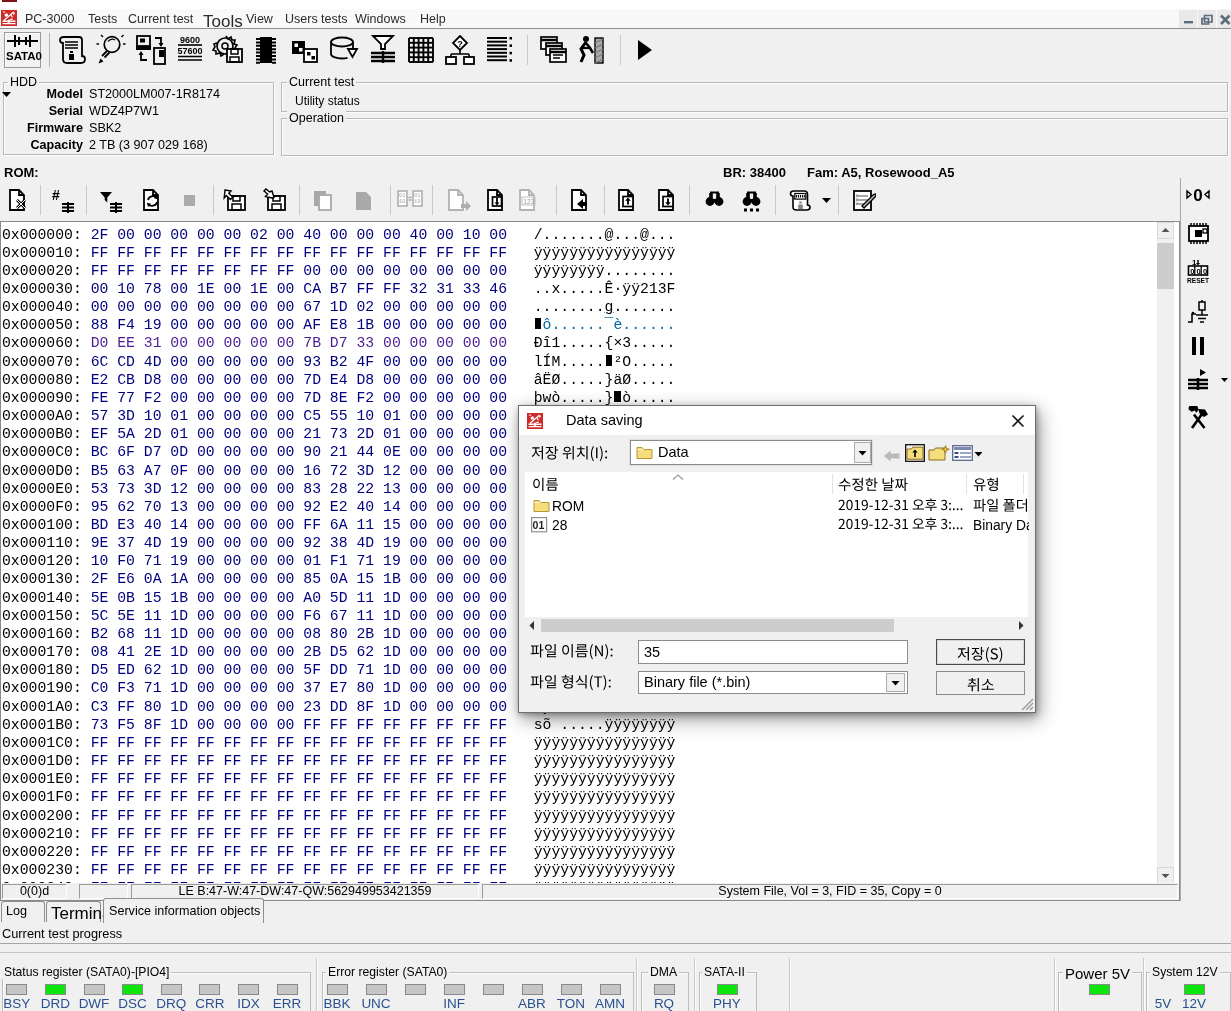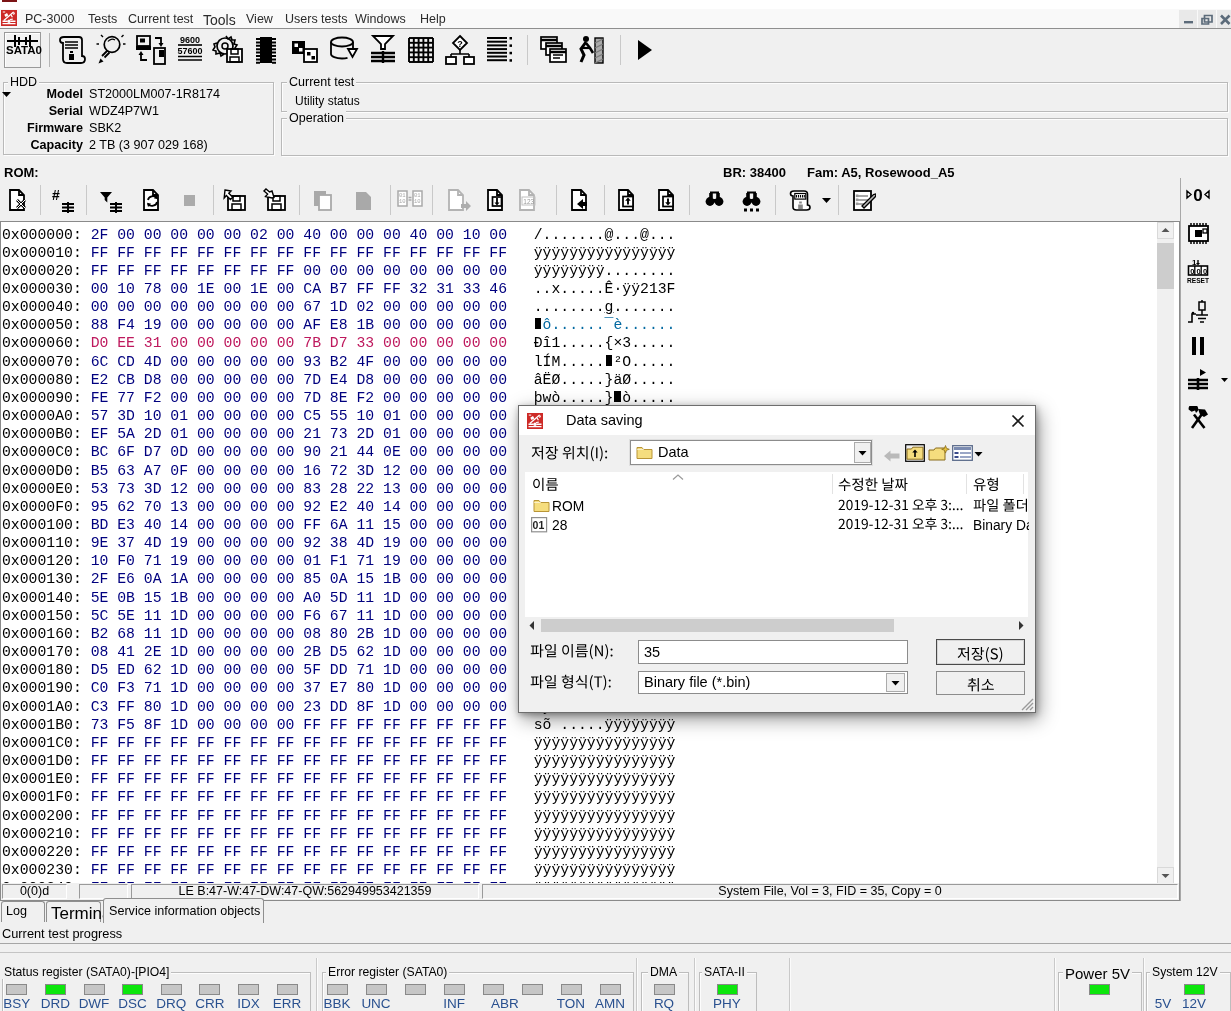--- a/index.html
+++ b/index.html
@@ -36,32 +36,32 @@
     <circle cx="8" cy="11.3" r="1.8" fill="#fff"></circle>
     <path d="M2.8 10.6L12.6 1.9" stroke="#fff" stroke-width="1.3"></path>
     <path d="M12.9 1.5l-1 3.4 2.1-1z" fill="#fff"></path>
     <path d="M3.2 4.7l2.8-1.6 1.4 2.4-2.8 1.6z" fill="#fff"></path>
     <path d="M10.2 5.1l1.2 2.2M9 9.5l2.8-.4" stroke="#fff" stroke-width="1.2"></path>
     <path d="M1.8 1.6h2.4v1h-2.4z" fill="#fff"></path>
   </svg>
 <div class="t" style="left:25px;top:11.5px;font-size:12.5px;color:#2b2b2b">PC-3000</div>
 <div class="t" style="left:88px;top:11.5px;font-size:12.5px;color:#2b2b2b">Tests</div>
 <div class="t" style="left:128px;top:11.5px;font-size:12.5px;color:#2b2b2b">Current test</div>
-<div class="t" style="left:203px;top:11.5px;font-size:14px;color:#2b2b2b">Tools</div>
+<div class="t" style="left:203px;top:11.5px;font-size:17px;color:#2b2b2b">Tools</div>
 <div class="t" style="left:246px;top:11.5px;font-size:12.5px;color:#2b2b2b">View</div>
 <div class="t" style="left:285px;top:11.5px;font-size:12.5px;color:#2b2b2b">Users tests</div>
 <div class="t" style="left:355px;top:11.5px;font-size:12.5px;color:#2b2b2b">Windows</div>
 <div class="t" style="left:420px;top:11.5px;font-size:12.5px;color:#2b2b2b">Help</div>
 <div class="ab" style="left:0;top:30px;width:1231px;height:41px;background:#f0f0f0"></div>
 <div class="ab" style="left:4px;top:31.5px;width:37px;height:36px;background:#f2f2f2;border:1px solid #9a9a9a;box-shadow:inset 1px 1px 0 #fff"></div>
 <svg class="ab" style="left:7px;top:34px" width="31" height="14" viewBox="0 0 31 14">
     <path d="M0 7h31" stroke="#000" stroke-width="2"></path>
     <path d="M8 1v12M12 3v8M19 3v8M23 1v12" stroke="#000" stroke-width="2"></path>
   </svg>
-<div class="t b" style="left:6px;top:44px;font-size:11.5px;letter-spacing:0;color:#000">SATA0</div>
+<div class="t b" style="left:6px;top:50px;font-size:11.5px;letter-spacing:0;color:#000">SATA0</div>
 <div class="sep" style="left:49px;top:33px;height:34px;background:#b5b5b5"></div>
 <svg class="ab" style="left:56.0px;top:34.0px" width="32" height="32" viewBox="0 0 32 32" shape-rendering="geometricPrecision">
     <path d="M8 3c-3 0-4 1-4 3 0 2 1 3 3 3v16c0 2 1 4 4 4h14c3 0 4-2 4-4 0-2-1-3-3-3V6c0-2-1-3-3-3z" fill="none" stroke="#000" stroke-width="1.8"></path>
     <path d="M9 8h13M9 11h13M9 14h13" stroke="#000" stroke-width="1.6"></path>
     <rect x="14" y="17" width="3" height="2" fill="#000"></rect>
     <rect x="13" y="20" width="5" height="6" fill="#000"></rect>
   </svg>
 <svg class="ab" style="left:94.0px;top:34.0px" width="32" height="32" viewBox="0 0 32 32" shape-rendering="geometricPrecision">
     <circle cx="18" cy="10.5" r="7.8" fill="none" stroke="#000" stroke-width="1.7"></circle>
     <path d="M13.5 16.5l-5.5 5.5M15.5 18.5l-5 5" stroke="#000" stroke-width="1.8"></path>
@@ -335,21 +335,21 @@
 <div class="sep" style="left:689px;top:185px;height:30px"></div>
 <div class="sep" style="left:775px;top:185px;height:30px"></div>
 <div class="sep" style="left:838px;top:185px;height:30px"></div>
 <div class="ab" style="left:0;top:221px;width:1180px;height:680px;border:1px solid #8a8a8a;background:#fff"></div>
 <pre class="ab" style="left:2px;top:225.5px;font-size:14.78px;line-height:18.16px;width:1150px;overflow:hidden;height:658px"><span style="color:#000">0x000000:</span> <span style="color:#00007f">2F 00 00 00 00 00 02 00 40 00 00 00 40 00 10 00</span>   <span style="color:#000">/.......@...@...</span>
 <span style="color:#000">0x000010:</span> <span style="color:#00007f">FF FF FF FF FF FF FF FF FF FF FF FF FF FF FF FF</span>   <span style="color:#000">ÿÿÿÿÿÿÿÿÿÿÿÿÿÿÿÿ</span>
 <span style="color:#000">0x000020:</span> <span style="color:#00007f">FF FF FF FF FF FF FF FF 00 00 00 00 00 00 00 00</span>   <span style="color:#000">ÿÿÿÿÿÿÿÿ........</span>
 <span style="color:#000">0x000030:</span> <span style="color:#00007f">00 10 78 00 1E 00 1E 00 CA B7 FF FF 32 31 33 46</span>   <span style="color:#000">..x.....Ê·ÿÿ213F</span>
 <span style="color:#000">0x000040:</span> <span style="color:#00007f">00 00 00 00 00 00 00 00 67 1D 02 00 00 00 00 00</span>   <span style="color:#000">........<span style="text-decoration:underline">g</span>.......</span>
 <span style="color:#000">0x000050:</span> <span style="color:#00007f">88 F4 19 00 00 00 00 00 AF E8 1B 00 00 00 00 00</span>   <span style="color:#0369a1"><span class="bk"></span>ô......¯è......</span>
-<span style="color:#000">0x000060:</span> <span style="color:#be185d">D0 EE 31 00 00 00 00 00 7B D7 33 00 00 00 00 00</span>   <span style="color:#000">Ðî1.....{×3.....</span>
+<span style="color:#000">0x000060:</span> <span style="color:#4c1d95">D0 EE 31 00 00 00 00 00 7B D7 33 00 00 00 00 00</span>   <span style="color:#000">Ðî1.....{×3.....</span>
 <span style="color:#000">0x000070:</span> <span style="color:#00007f">6C CD 4D 00 00 00 00 00 93 B2 4F 00 00 00 00 00</span>   <span style="color:#000">lÍM.....<span class="bk"></span>²O.....</span>
 <span style="color:#000">0x000080:</span> <span style="color:#00007f">E2 CB D8 00 00 00 00 00 7D E4 D8 00 00 00 00 00</span>   <span style="color:#000">âËØ.....}äØ.....</span>
 <span style="color:#000">0x000090:</span> <span style="color:#00007f">FE 77 F2 00 00 00 00 00 7D 8E F2 00 00 00 00 00</span>   <span style="color:#000">þwò.....}<span class="bk"></span>ò.....</span>
 <span style="color:#000">0x0000A0:</span> <span style="color:#00007f">57 3D 10 01 00 00 00 00 C5 55 10 01 00 00 00 00</span>   <span style="color:#000">W=......ÅU......</span>
 <span style="color:#000">0x0000B0:</span> <span style="color:#00007f">EF 5A 2D 01 00 00 00 00 21 73 2D 01 00 00 00 00</span>   <span style="color:#000">ïZ-.....!s-.....</span>
 <span style="color:#000">0x0000C0:</span> <span style="color:#00007f">BC 6F D7 0D 00 00 00 00 90 21 44 0E 00 00 00 00</span>   <span style="color:#000">¼o×......!D.....</span>
 <span style="color:#000">0x0000D0:</span> <span style="color:#00007f">B5 63 A7 0F 00 00 00 00 16 72 3D 12 00 00 00 00</span>   <span style="color:#000">µc§......r=.....</span>
 <span style="color:#000">0x0000E0:</span> <span style="color:#00007f">53 73 3D 12 00 00 00 00 83 28 22 13 00 00 00 00</span>   <span style="color:#000">Ss=......(".....</span>
 <span style="color:#000">0x0000F0:</span> <span style="color:#00007f">95 62 70 13 00 00 00 00 92 E2 40 14 00 00 00 00</span>   <span style="color:#000">.bp......â@.....</span>
 <span style="color:#000">0x000100:</span> <span style="color:#00007f">BD E3 40 14 00 00 00 00 FF 6A 11 15 00 00 00 00</span>   <span style="color:#000">½ã@.....ÿj......</span>
@@ -477,21 +477,21 @@
 <div class="ledlab" style="left:265.0px;top:996px">ERR</div>
 <div class="led" style="left:326.5px;top:984px"></div>
 <div class="ledlab" style="left:315px;top:996px">BBK</div>
 <div class="led" style="left:365.5px;top:984px"></div>
 <div class="ledlab" style="left:354px;top:996px">UNC</div>
 <div class="led" style="left:404.5px;top:984px"></div>
 <div class="led" style="left:443.5px;top:984px"></div>
 <div class="ledlab" style="left:432px;top:996px">INF</div>
 <div class="led" style="left:482.5px;top:984px"></div>
 <div class="led" style="left:521.5px;top:984px"></div>
-<div class="ledlab" style="left:483px;top:996px">ABR</div>
+<div class="ledlab" style="left:510px;top:996px">ABR</div>
 <div class="led" style="left:560.5px;top:984px"></div>
 <div class="ledlab" style="left:549px;top:996px">TON</div>
 <div class="led" style="left:599.5px;top:984px"></div>
 <div class="ledlab" style="left:588px;top:996px">AMN</div>
 <div class="led" style="left:653.5px;top:984px"></div>
 <div class="ledlab" style="left:642px;top:996px">RQ</div>
 <div class="led ledg" style="left:716.5px;top:984px"></div>
 <div class="ledlab" style="left:705px;top:996px">PHY</div>
 <div class="led ledg" style="left:1088.5px;top:984px"></div>
 <div class="ledlab" style="left:1141px;top:996px">5V</div>

